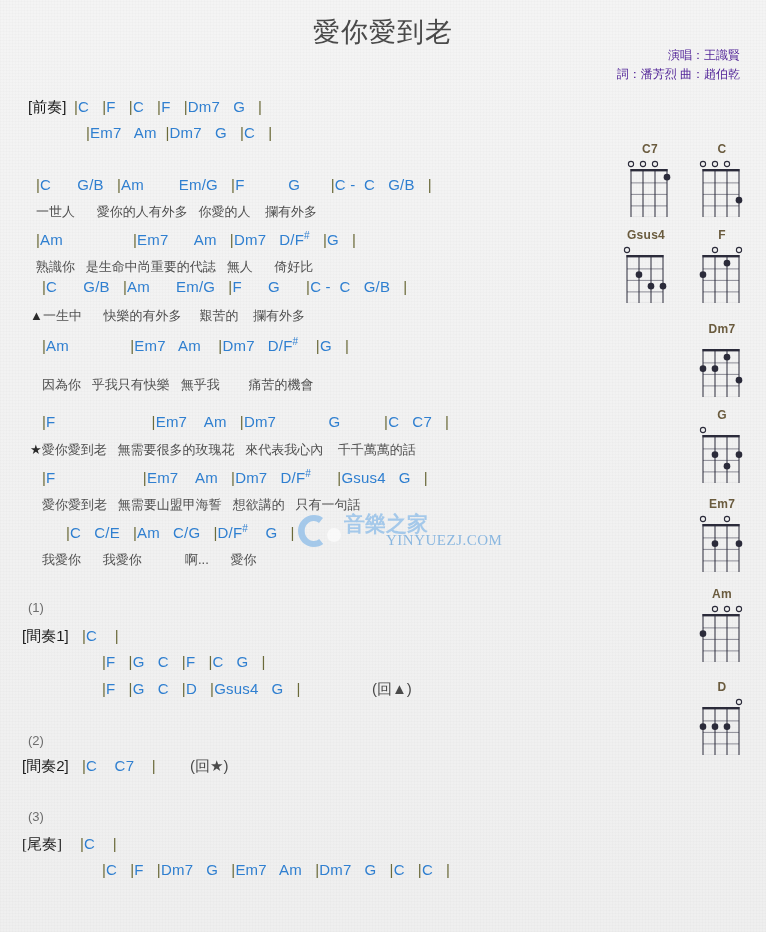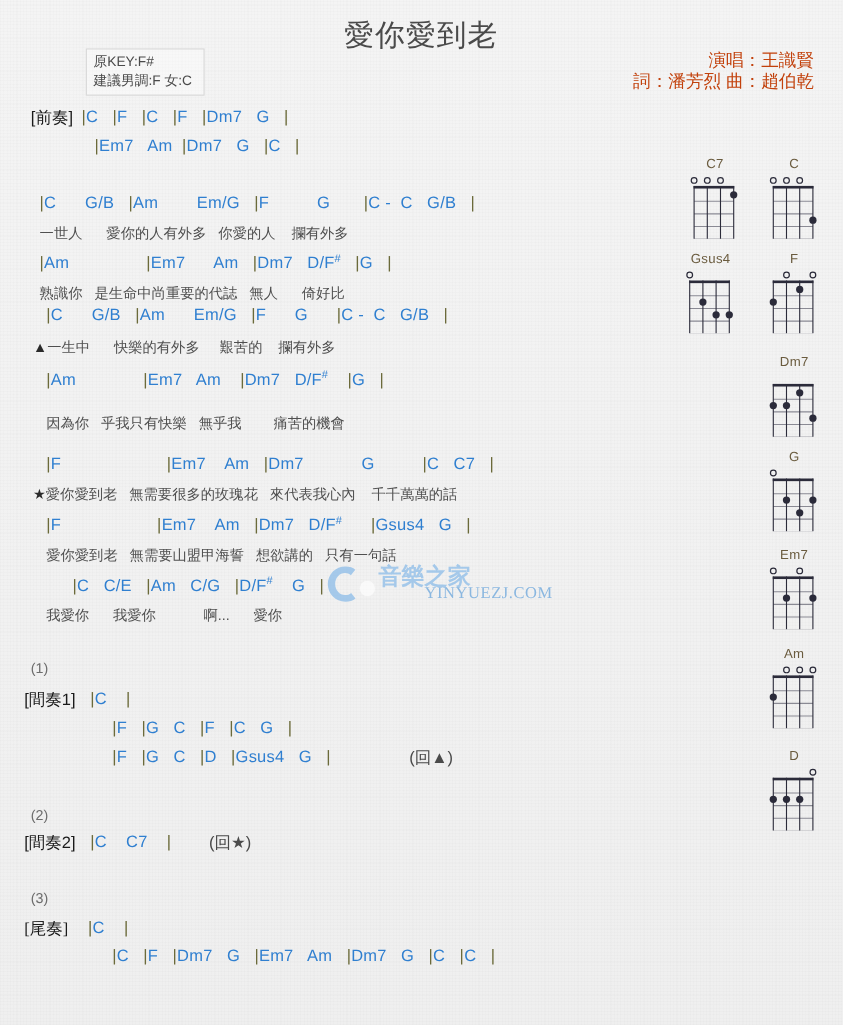--- a/index.html
+++ b/index.html
@@ -32,64 +32,60 @@
   }
   .keybox{
     position:absolute;left:78px;top:44px;
     border:1px solid #d8d8d8;
     background:rgba(255,255,255,.35);
     padding:3px 10px 4px 6px;
     font-size:12.5px;line-height:17px;color:#4a4a4a;
   }
   .credits{
     position:absolute;right:26px;top:46px;
-    text-align:right;font-size:16px;line-height:19px;color:#c2410c;
+    text-align:right;font-size:12px;line-height:19px;color:#4c1d95;
   }
 
   
   .chordline,.lyricline,.plain,.sectag{
     position:absolute;white-space:pre;font-size:15px;
   }
   .chordline{color:#2f7fd0;font-weight:400;letter-spacing:.2px;}
   .lyricline{color:#4f4f4f;font-size:13px;}
   .plain{color:#4a4a4a;}
   .sectag{color:#1a1a1a;font-size:15px;}
   .bar{color:#6b6a3a;}
   .chordline .sharp{font-size:10px;vertical-align:super;}
   .small{font-size:13px;color:#6d6d6d;}
   .marker{color:#2a2a2a;}
 
   
   .dia{position:absolute;width:56px;}
   .dia .nm{
-    text-align:center;font-size:12px;font-weight:normal;color:#6a5b3e;
+    text-align:center;font-size:12px;font-weight:bold;color:#6a5b3e;
     margin-bottom:1px;letter-spacing:.3px;
   }
   .dia svg{display:block;margin:0 auto;}
   .wm{
     position:absolute;left:290px;top:505px;width:230px;height:52px;
     z-index:2;pointer-events:none;opacity:.78;
   }
   .wm .wt{
     position:absolute;left:96px;top:27px;
     font-family:"Liberation Serif","DejaVu Serif",serif;
     font-size:15px;color:#6fa8dc;letter-spacing:.5px;
   }
 </style>
 </head>
 <body>
 
 <div class="sheet">
 
   <div class="title">愛你愛到老</div>
 
-  <div class="keybox">
-    <div>原KEY:F#</div>
-    <div>建議男調:F 女:C</div>
-  </div>
 
   <div class="credits">
     <div>演唱：王識賢</div>
     <div>詞：潘芳烈  曲：趙伯乾</div>
   </div>
 
   <div id="body-area">
       <div class="sectag" style="left: 28px; top: 98px; text-align: center;">[前奏]</div>
       <div class="chordline" style="left: 74px; top: 98px;"><span class="bar">|</span>C   <span class="bar">|</span>F   <span class="bar">|</span>C   <span class="bar">|</span>F   <span class="bar">|</span>Dm7   G   <span class="bar">|</span></div>
       <div class="chordline" style="left: 86px; top: 124px;"><span class="bar">|</span>Em7   Am  <span class="bar">|</span>Dm7   G   <span class="bar">|</span>C   <span class="bar">|</span></div>

